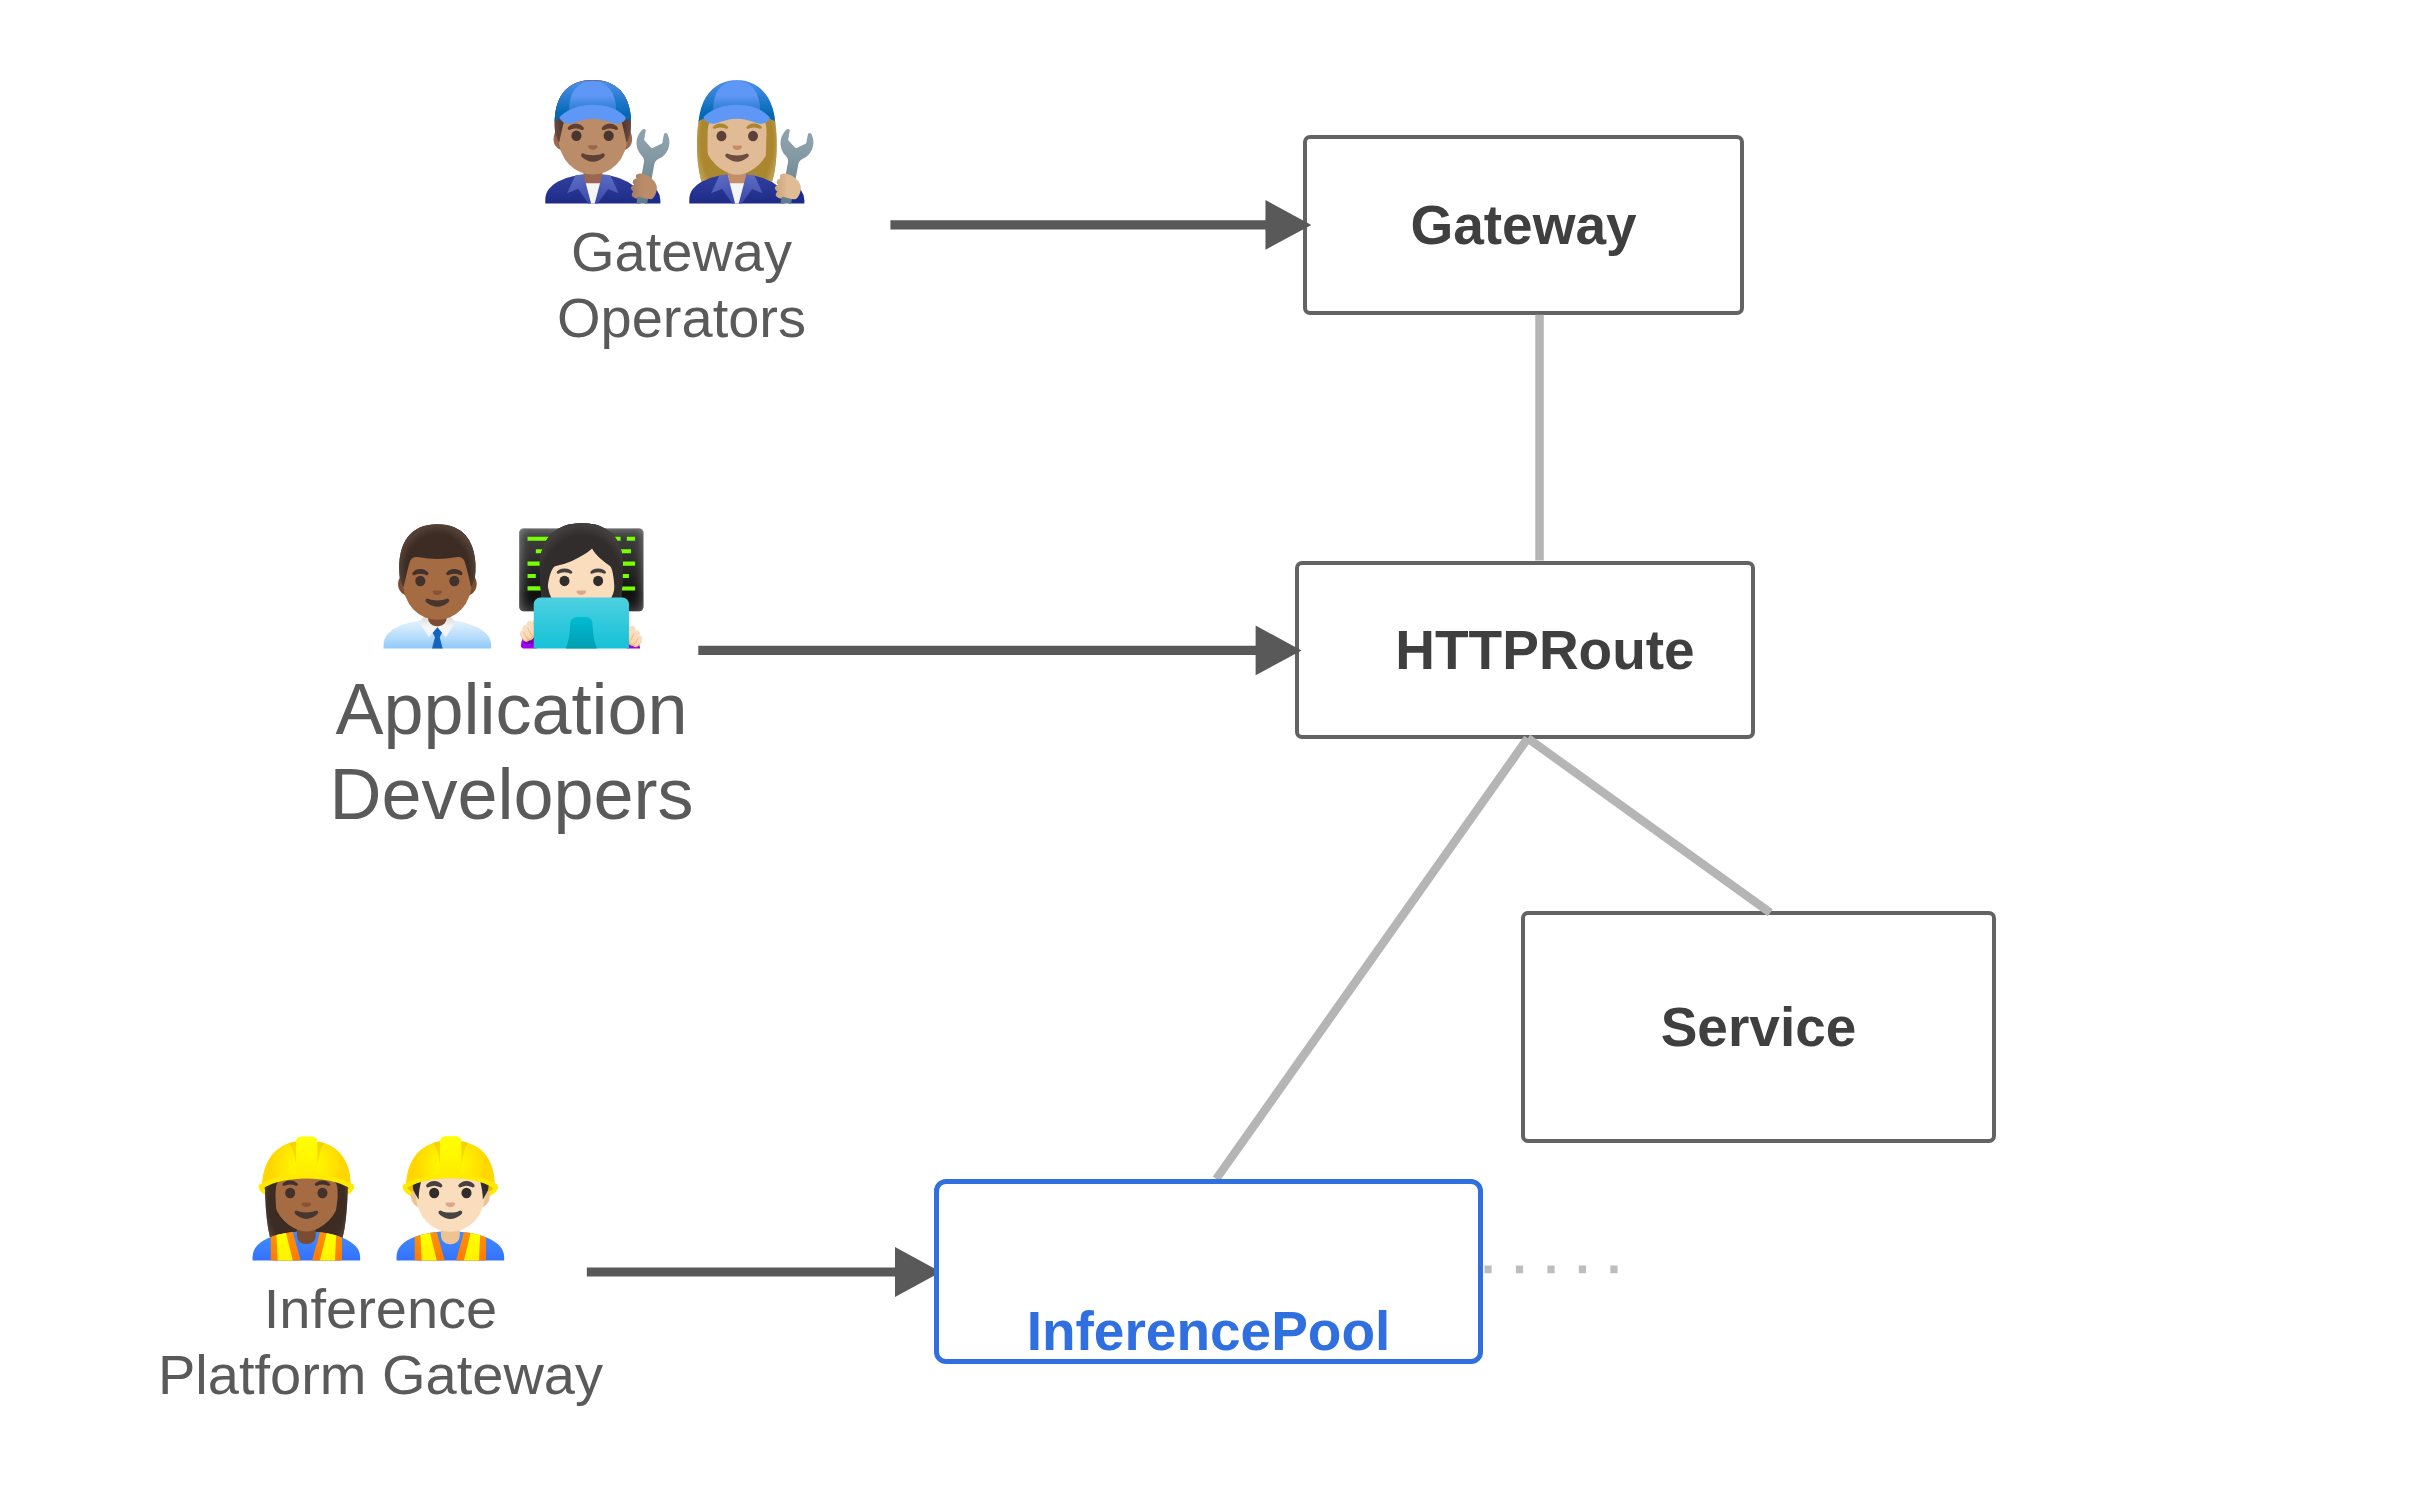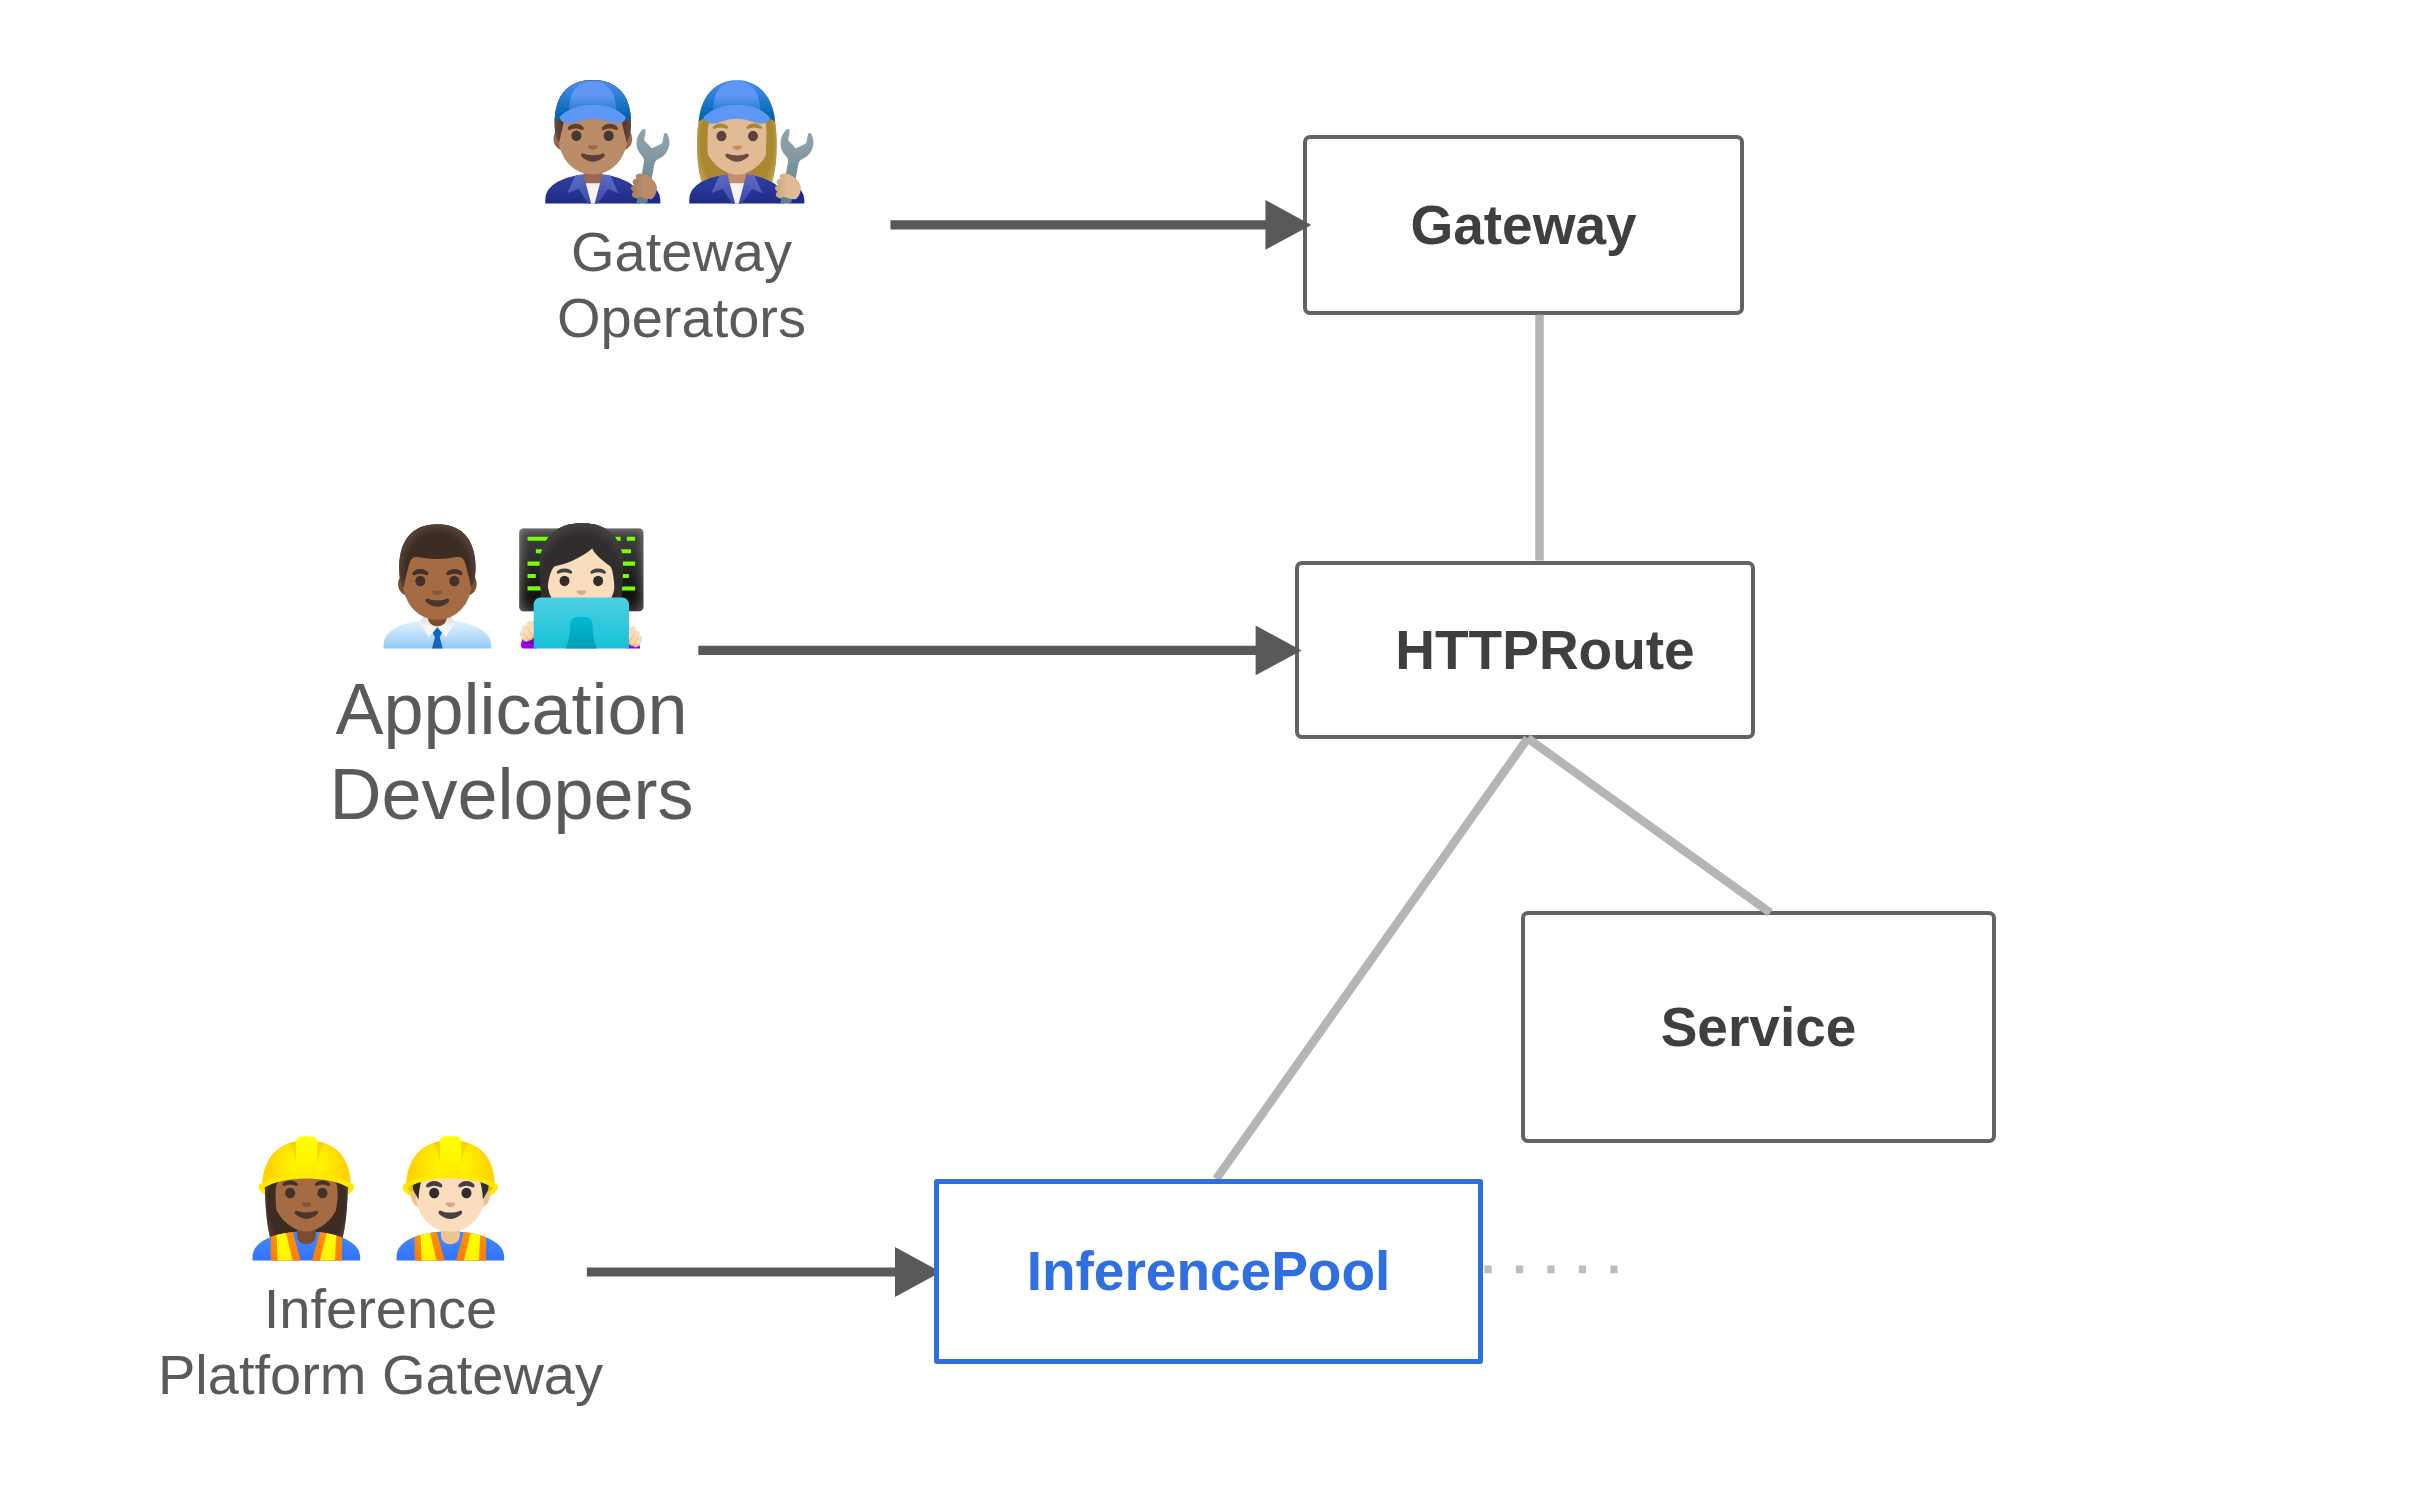--- a/index.html
+++ b/index.html
@@ -67,21 +67,22 @@
   .node-gray {
     border: 4.6px solid #636363;
     border-radius: 7px;
   }
   .node-gray .node-label {
     color: #3f3f3f;
     font-weight: bold;
   }
   .node-blue {
     border: 5.9px solid #2f6fe0;
-    border-radius: 3px;
+    border-radius: 12px;
+    align-items: flex-end;
   }
   .node-blue .node-label {
     color: #2f6fe0;
     font-weight: bold;
   }
   .node-label {
     white-space: nowrap;
     line-height: 1;
   }
 

